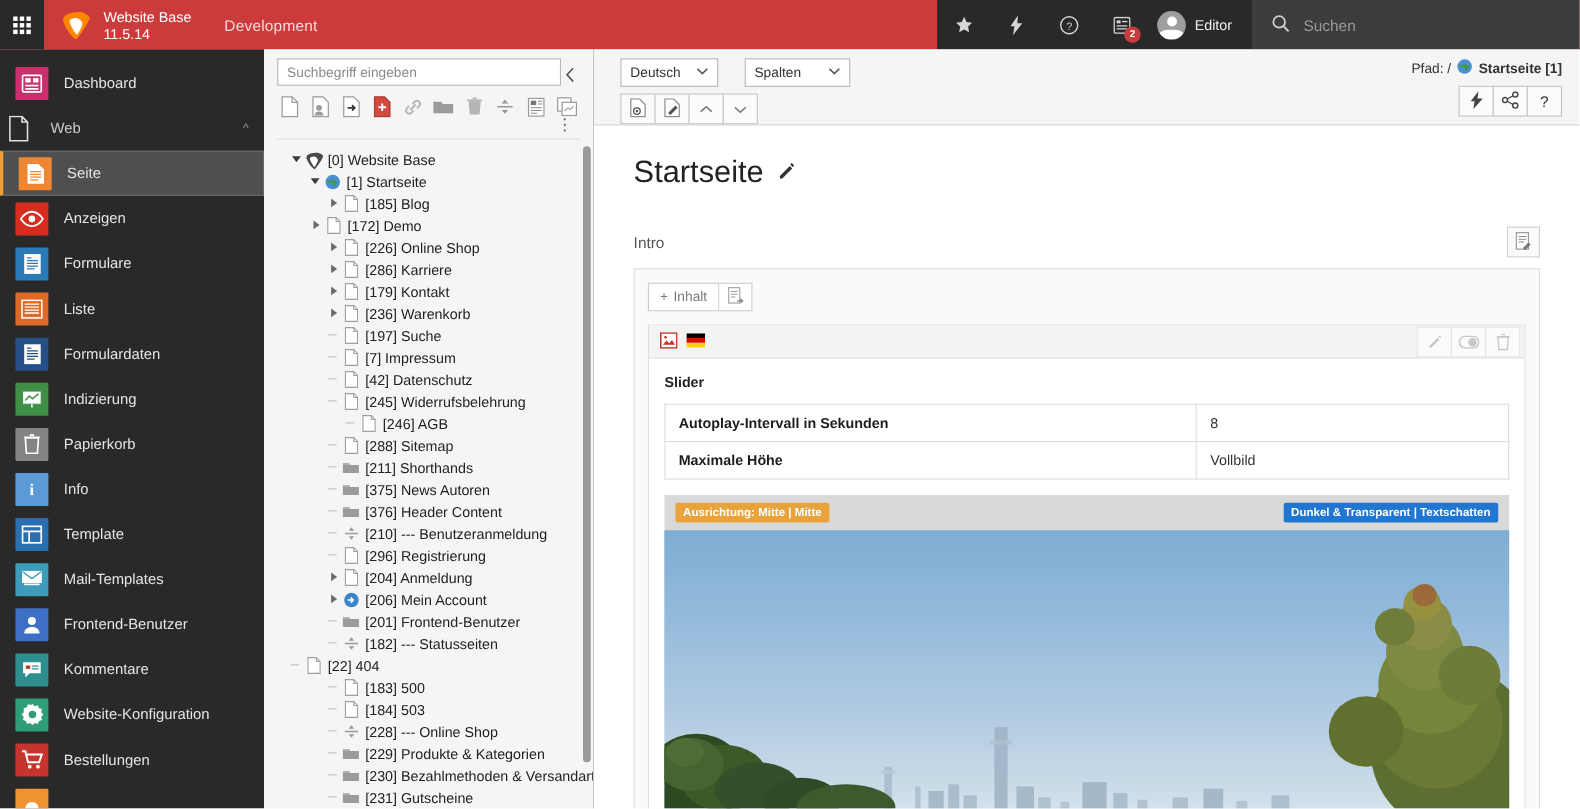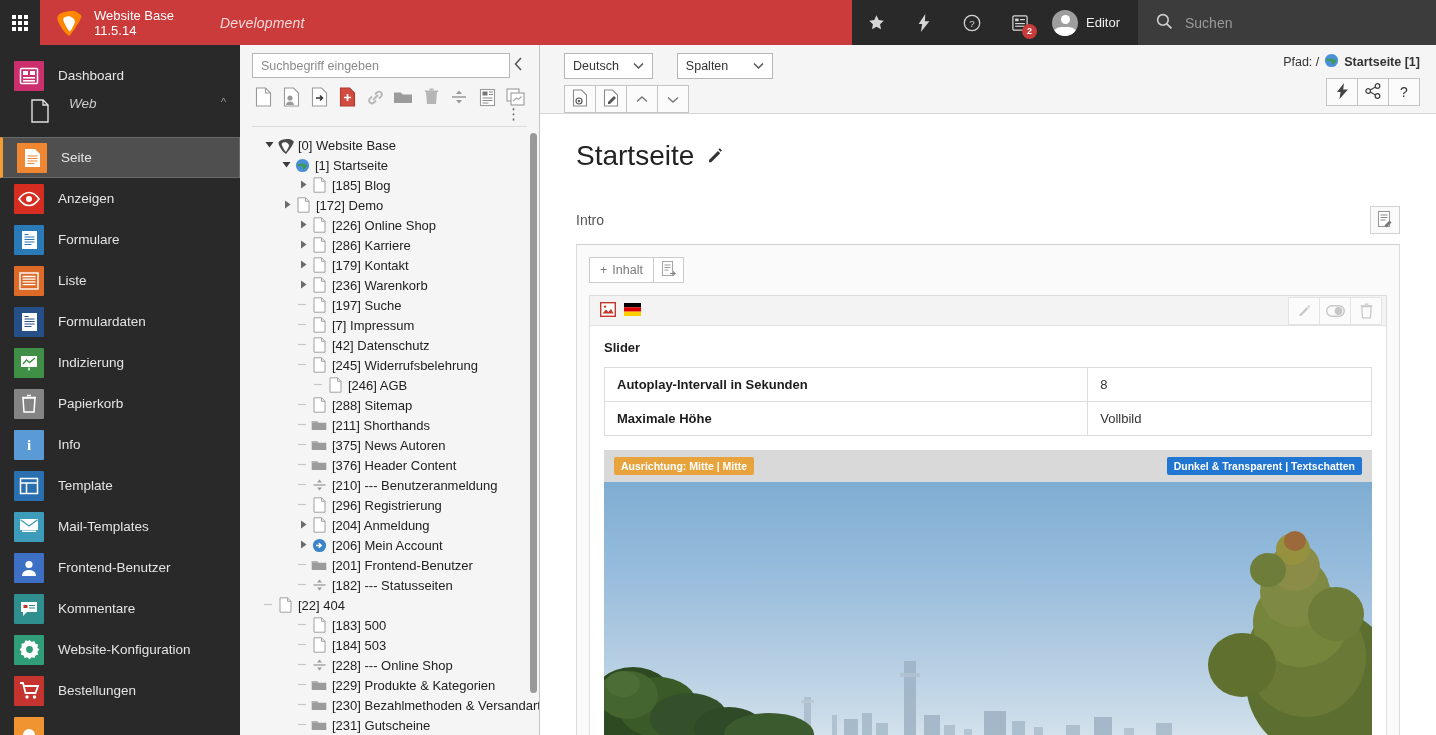--- a/index.html
+++ b/index.html
@@ -19,21 +19,21 @@
     display: flex; align-items: center; justify-content: center;
   }
   .grid-icon { display: grid; grid-template-columns: repeat(3, 4px); grid-template-rows: repeat(3, 4px); gap: 2px; }
   .grid-icon i { display: block; width: 4px; height: 4px; background: #fff; }
   .tb-brand {
     display: flex; align-items: center; gap: 12px;
     padding: 0 16px; flex: 1; background: #cb3b3b; color: #fff;
   }
   .typo3-logo { width: 26px; height: 28px; position: relative; }
   .tb-sitename { font-size: 13px; line-height: 15px; font-weight: 400; color: #fff; }
-  .tb-context { font-size: 14px; color: #f5dada; margin-left: 34px; letter-spacing: .2px; font-style: italic; }
+  .tb-context { font-size: 14px; color: #f5dada; margin-left: 18px; letter-spacing: .2px; }
   .tb-right { display: flex; align-items: center; background: #292929; height: 45px; }
   .tb-btn {
     width: 48px; height: 45px; display: flex; align-items: center; justify-content: center;
     color: #d6d6d6; position: relative;
   }
   .tb-btn svg { display: block; }
   .tb-badge {
     position: absolute; right: 7px; bottom: 6px;
     background: #c83c3c; color: #fff; border-radius: 9px;
     font-size: 9px; line-height: 14px; min-width: 15px; height: 15px;
@@ -60,22 +60,22 @@
 
   
   .body { display: flex; flex: 1; min-height: 0; }
 
   
   .modulemenu {
     width: 240px; flex: 0 0 240px; background: #292929; overflow: hidden;
     padding-top: 10px;
   }
   .mm-group-header {
-    display: flex; gap: 14px;
-    height: 41px; padding: 0 14px 0 25px; color: #ccc; font-size: 13.5px; cursor: pointer; font-style: italic;
+    display: flex; align-items: center; gap: 14px;
+    height: 41px; padding: 0 14px 0 2px; color: #ccc; font-size: 13.5px; cursor: pointer;
   }
   .mm-group-header .chev { margin-left: auto; color: #999; font-size: 11px; }
   .mm-item {
     display: flex; align-items: center; gap: 14px;
     height: 41px; padding: 0 14px 0 14px; color: #e4e4e4; font-size: 13.5px; cursor: pointer;
   }
   .mm-item.active { background: #4f4f4f; border: 1px solid #6a6a6a; border-left: 3px solid #f29e35; }
   .mm-icon {
     width: 30px; height: 30px; flex: 0 0 30px; border-radius: 1px;
     display: flex; align-items: center; justify-content: center; color: #fff;
@@ -83,21 +83,21 @@
   .mm-icon svg { display: block; }
   .mm-label { white-space: nowrap; overflow: hidden; }
   .docicon { width: 20px; height: 24px; }
 
   
   .navigation {
     width: 300px; flex: 0 0 300px; background: #f5f5f5;
     border-right: 1px solid #c3c3c3; display: flex; flex-direction: column; min-height: 0;
   }
   .nav-toolbar { padding: 8px 12px 0 12px; background: #f5f5f5; }
-  .nav-search-row { display: flex; align-items: center; gap: 0; }
+  .nav-search-row { display: flex; align-items: flex-end; gap: 0; }
   .nav-search {
     flex: 1; height: 25px; border: 1px solid #b6b6b6; background: #fff;
     padding: 0 8px; font-size: 12.5px; font-family: inherit; color: #444; outline: none;
   }
   .nav-search::placeholder { color: #8a8a8a; }
   .nav-collapse { color: #555; font-size: 14px; padding: 0 3px; cursor: pointer; }
   .nav-icons { display: flex; align-items: center; gap: 4px; padding: 6px 0 0 0; }
   .nav-ic { width: 26px; height: 26px; display: flex; align-items: center; justify-content: center; cursor: pointer; }
   .nav-dots { text-align: right; padding: 0 6px 4px 0; color: #666; font-size: 15px; letter-spacing: 0; line-height: 8px; cursor: pointer;}
   .nav-sep { height: 1px; background: #dcdcdc; margin: 4px 0 0 0; }

